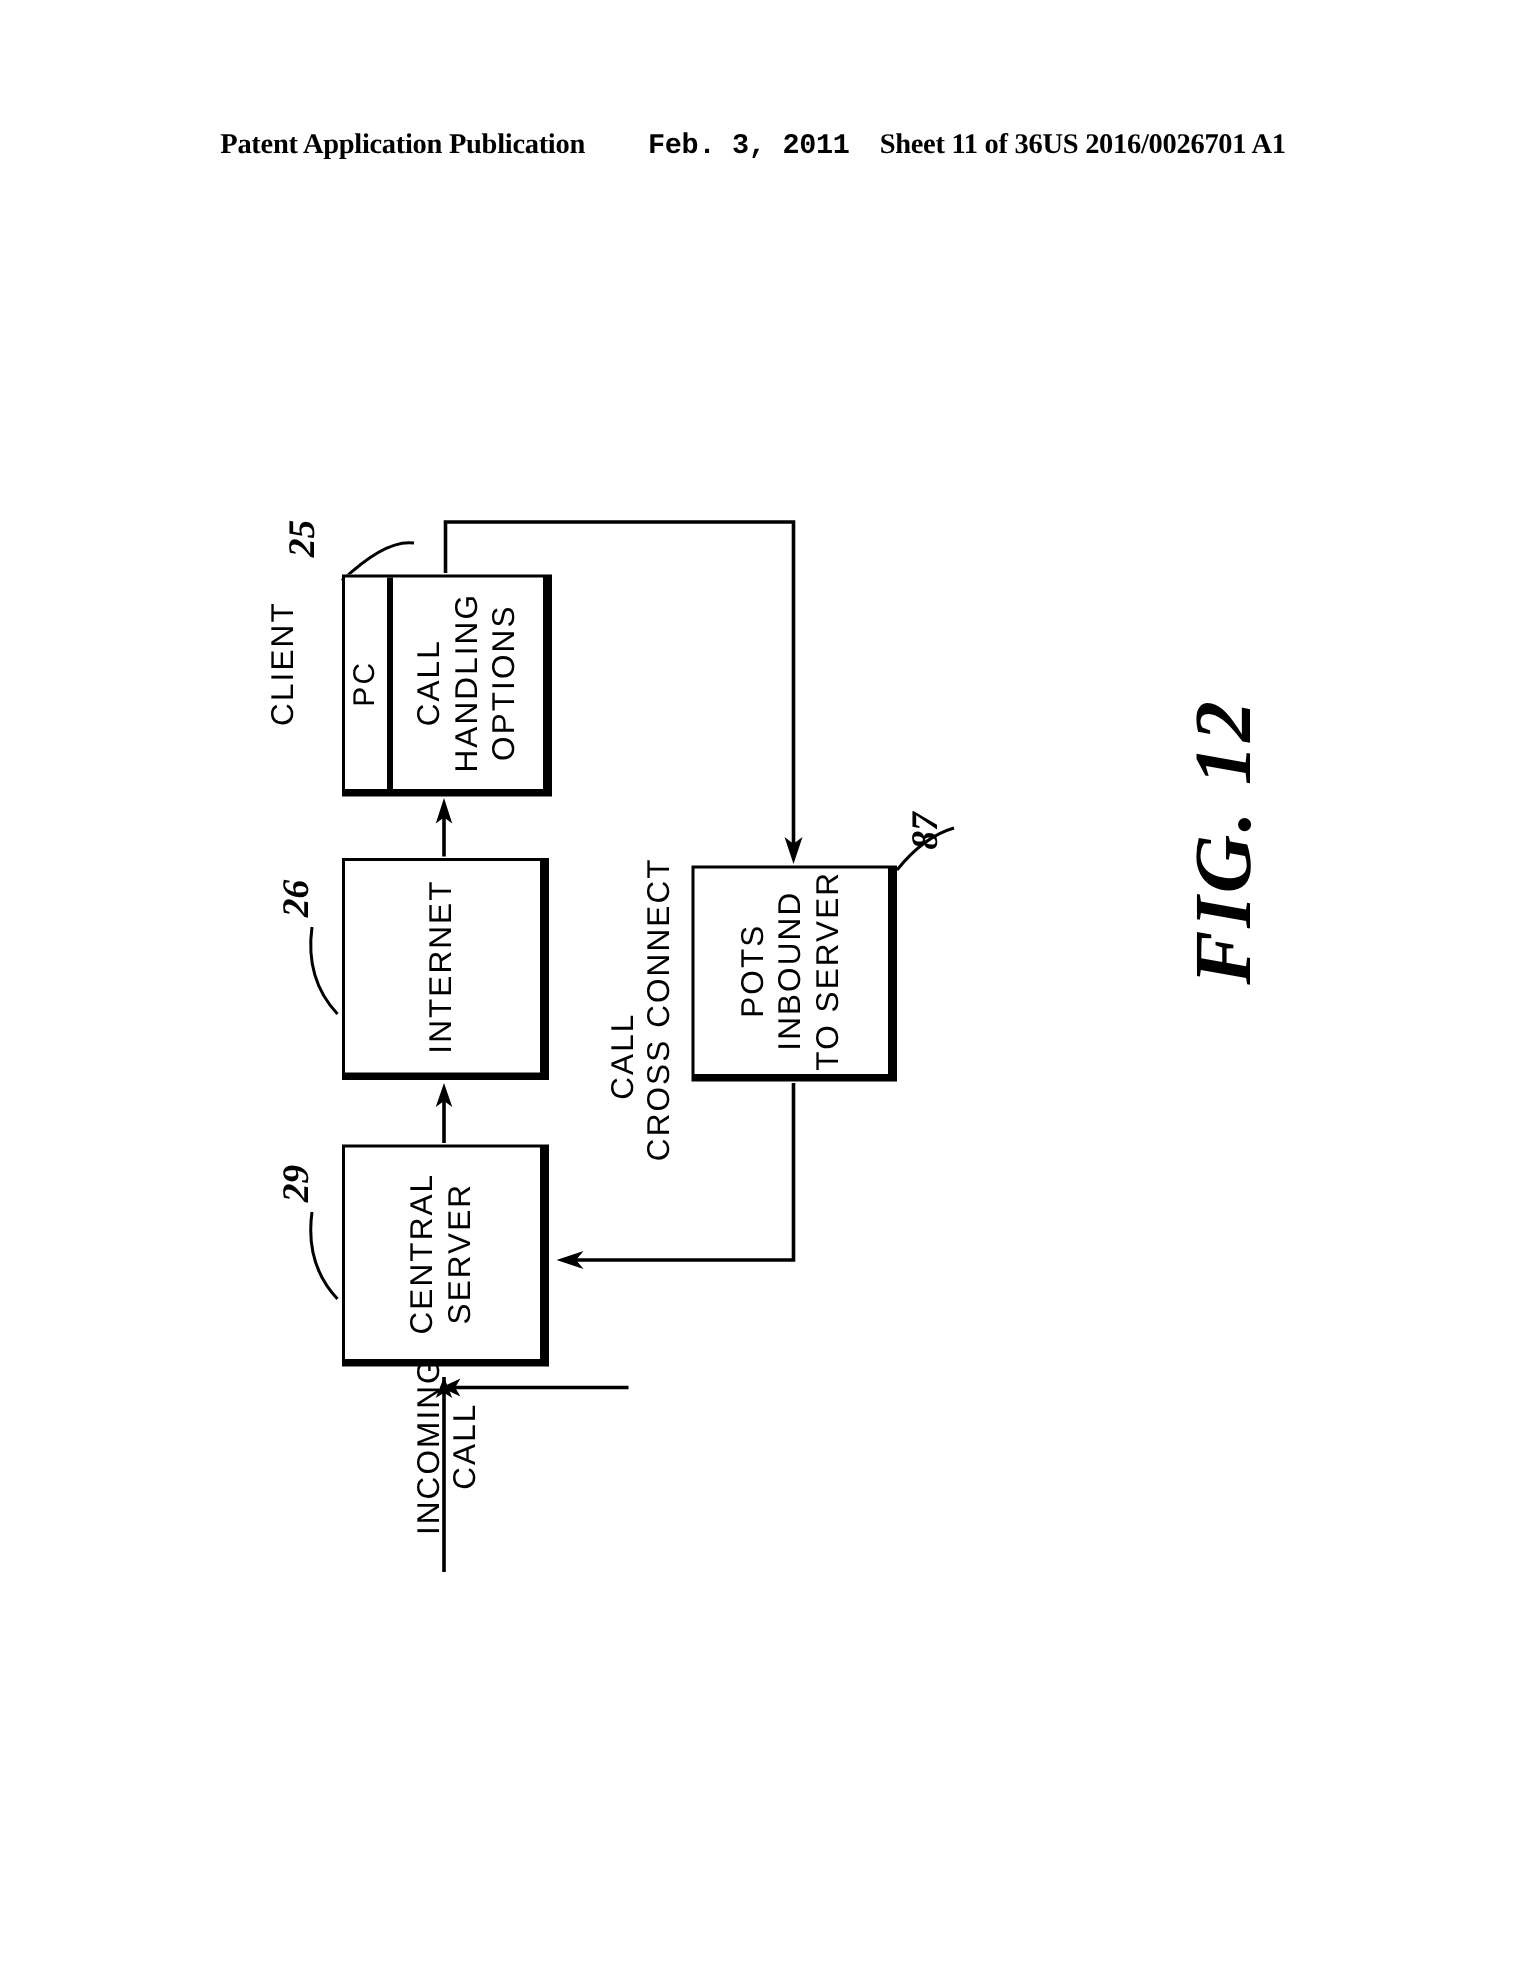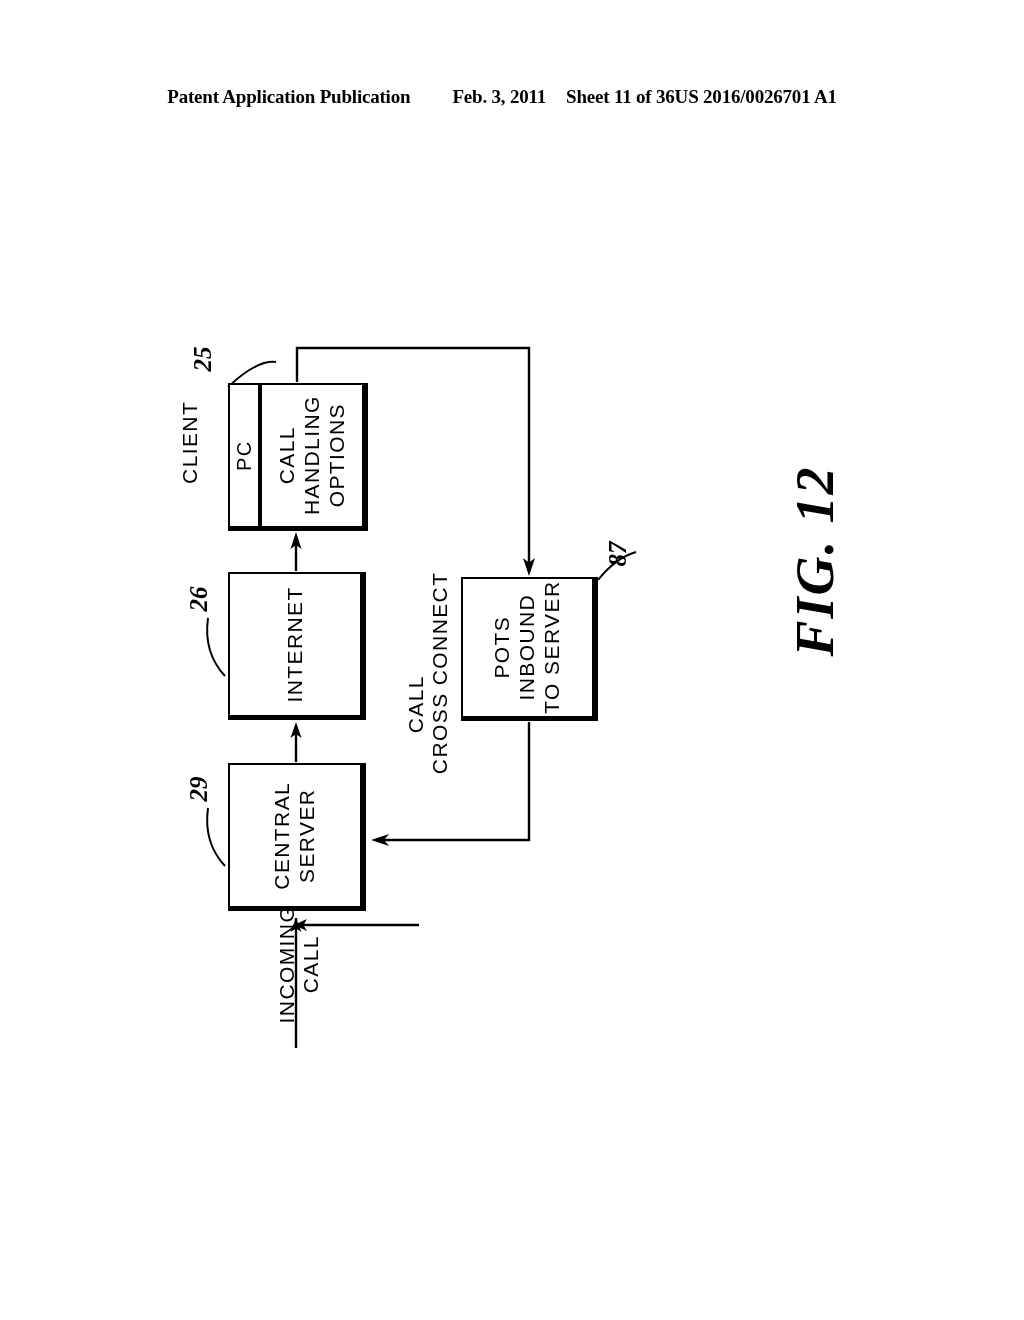--- a/index.html
+++ b/index.html
@@ -27,21 +27,21 @@
     display: flex;
     align-items: baseline;
     justify-content: center;
     font-family: "Liberation Serif", serif;
     font-weight: bold;
     font-size: 19px;
     letter-spacing: -0.2px;
     white-space: nowrap;
   }
   .page-header .h-pub   { margin-right: 42px; }
-  .page-header .h-date  { margin-right: 20px; }
+  .page-header .h-date  { margin-right: 20px; font-family: Liberation Mono, monospace; }
   .page-header .h-sheet { }
   .page-header .h-num   { }
 
   
   #figure-canvas {
     position: absolute;
     left: 0;
     top: 0;
     width: 1024px;
     height: 1320px;

